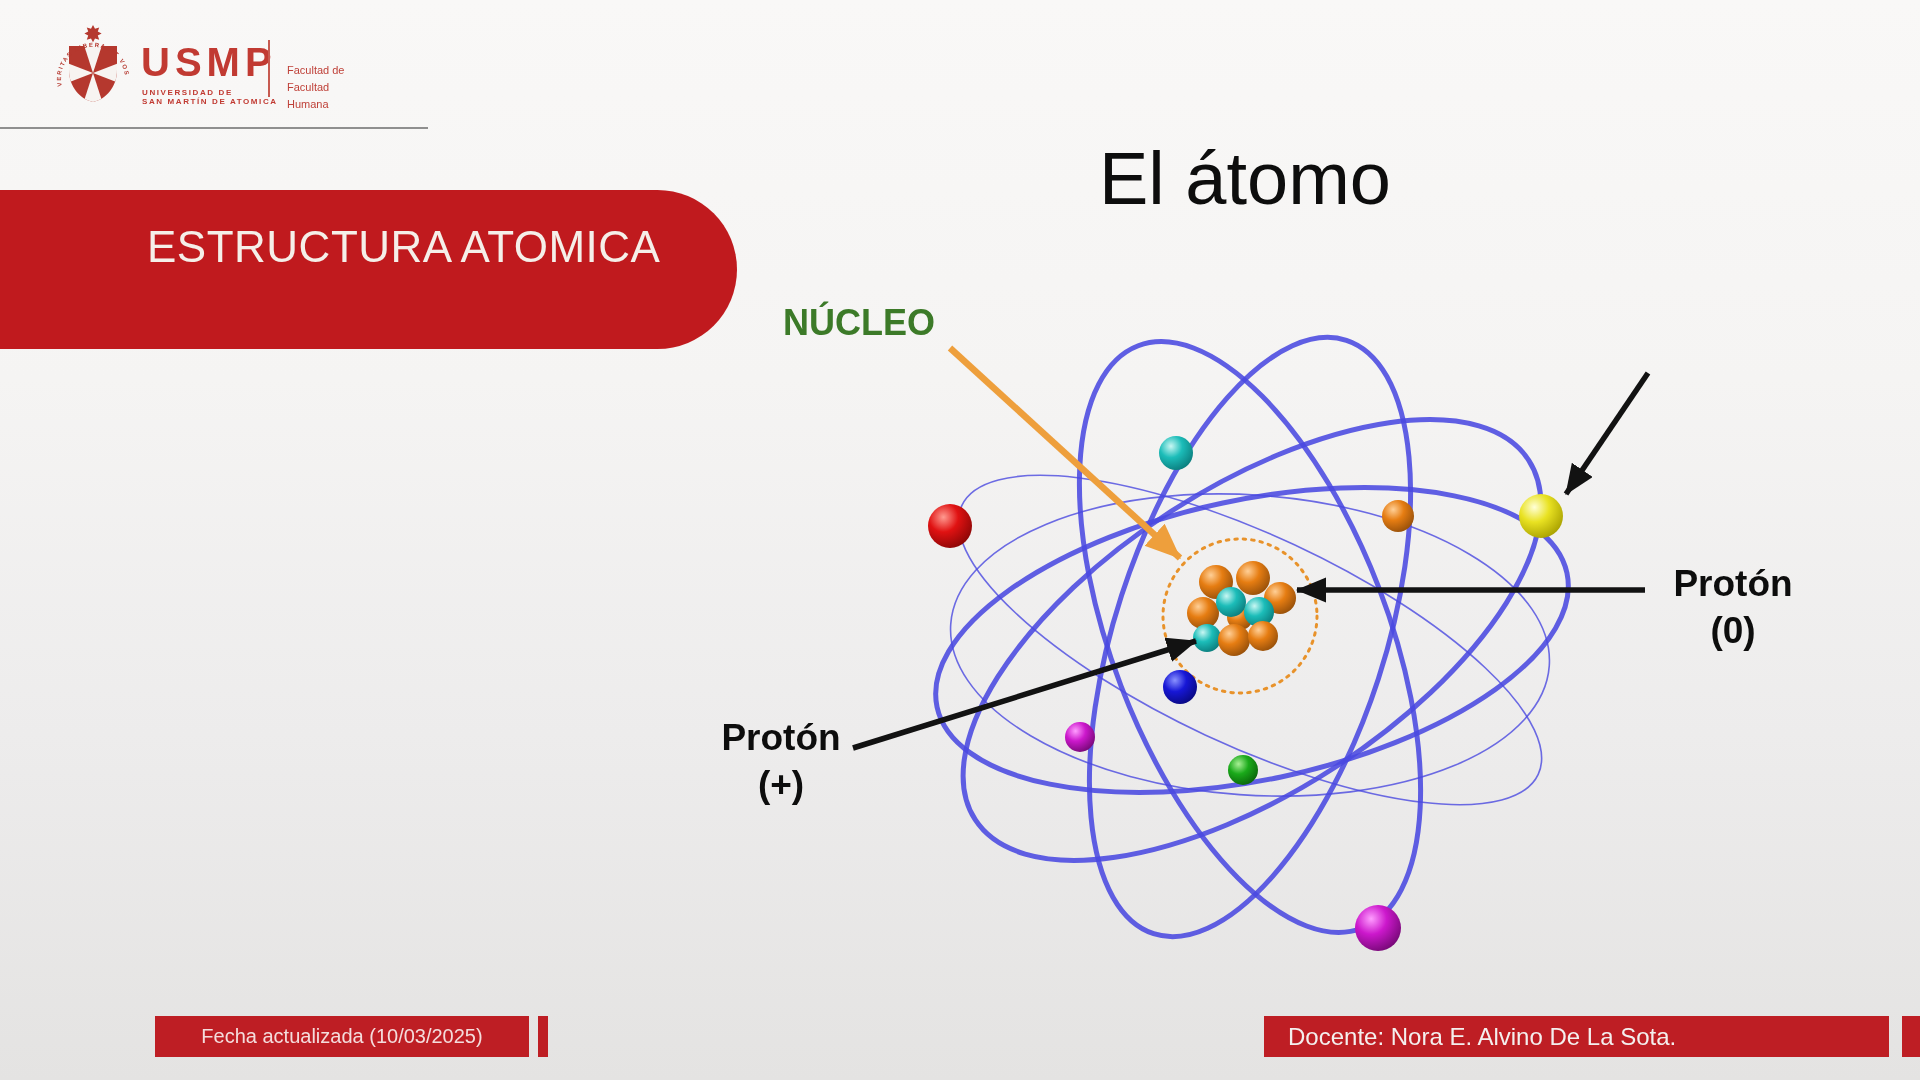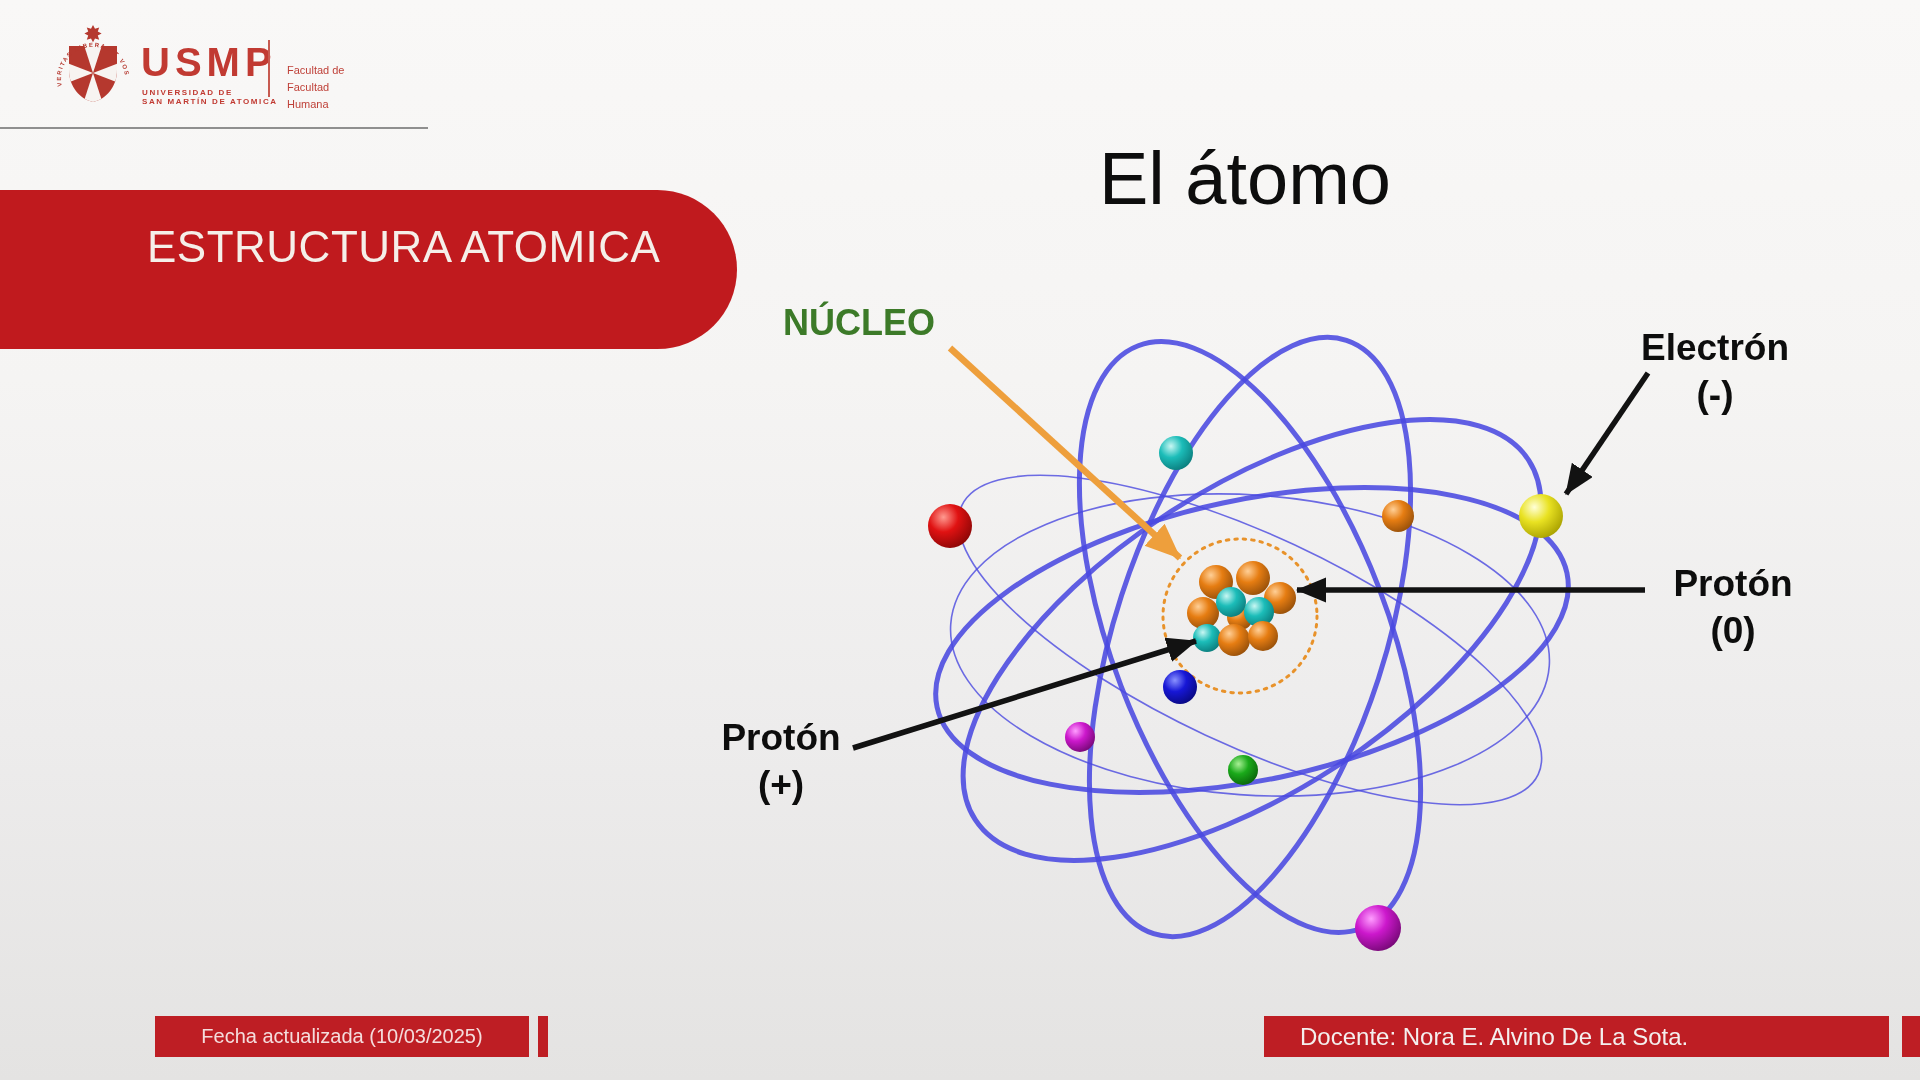--- a/index.html
+++ b/index.html
@@ -34,21 +34,21 @@
   .lbl-electron{left:1595px;top:324px;width:240px;}
   .lbl-neutron{left:1613px;top:560px;width:240px;}
   .lbl-proton{left:676px;top:714px;width:210px;}
   .diagram-svg{position:absolute;left:0;top:0;width:1920px;height:1080px;}
   
   .bar{position:absolute;top:1016px;height:41px;background:#be1e24;}
   .bar-date{left:155px;width:374px;display:flex;align-items:center;justify-content:center;
     color:#f4dcdc;font-size:20px;}
   .bar-date-accent{left:538px;width:10px;}
   .bar-docente{left:1264px;width:625px;display:flex;align-items:center;
-    color:#f4efee;font-size:24px;padding-left:36px;box-sizing:border-box;}
+    color:#f4efee;font-size:24px;padding-left:24px;box-sizing:border-box;}
   .bar-right-accent{left:1902px;width:18px;}
 </style>
 </head>
 <body>
 
 <div class="slide">
 
   <svg class="logo-shield" viewBox="0 0 76 86">
     <defs>
       <clipPath id="shieldClip">
@@ -170,24 +170,20 @@
     <line x1="950" y1="348" x2="1180" y2="558" stroke-width="6.5" marker-end="url(#ahOrange)" stroke="#ee9f3c"></line>
     <g stroke-width="5.5" stroke="#121212">
       <line x1="1648" y1="373" x2="1566" y2="494" marker-end="url(#ahBlack)"></line>
       <line x1="1645" y1="590" x2="1297" y2="590" marker-end="url(#ahBlack)"></line>
       <line x1="853" y1="748" x2="1196" y2="641" marker-end="url(#ahBlack)"></line>
     </g>
   </svg>
 
   <div class="lbl-nucleo">NÚCLEO</div>
 
-  <div class="lbl lbl-electron">
-    <div>Electrón</div>
-    <div>(-)</div>
-  </div>
 
   <div class="lbl lbl-neutron">
     <div>Protón</div>
     <div>(0)</div>
   </div>
 
   <div class="lbl lbl-proton">
     <div>Protón</div>
     <div>(+)</div>
   </div>

